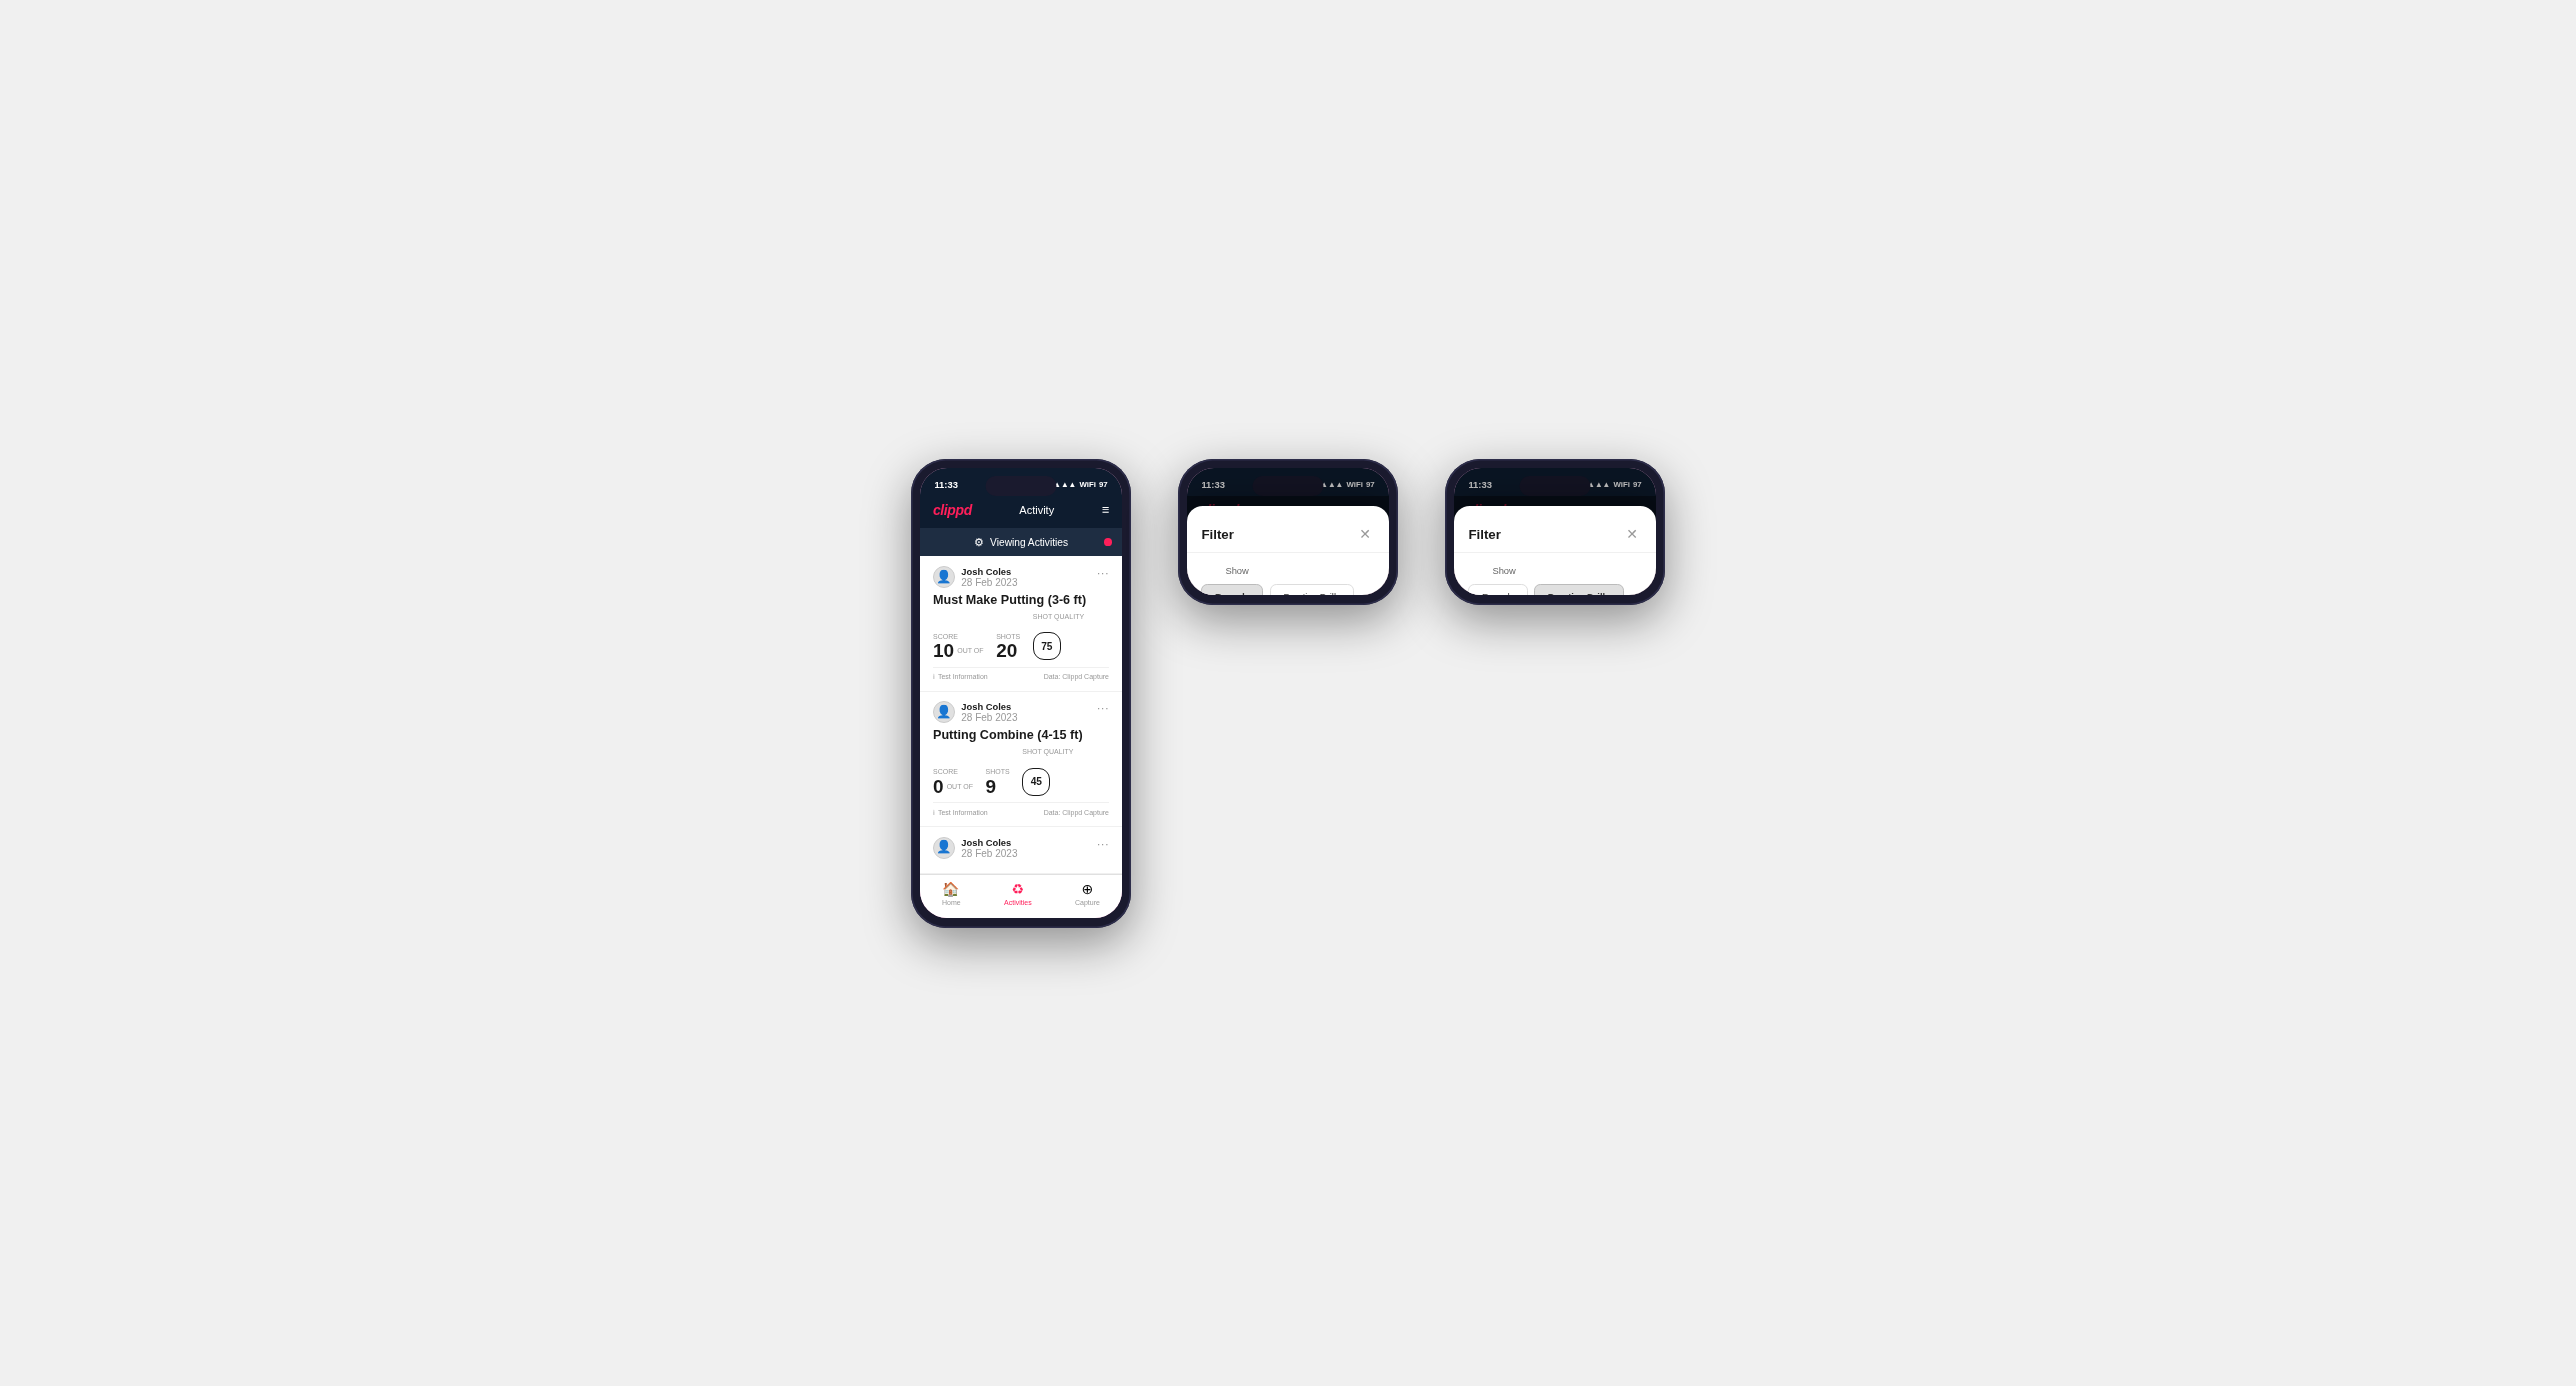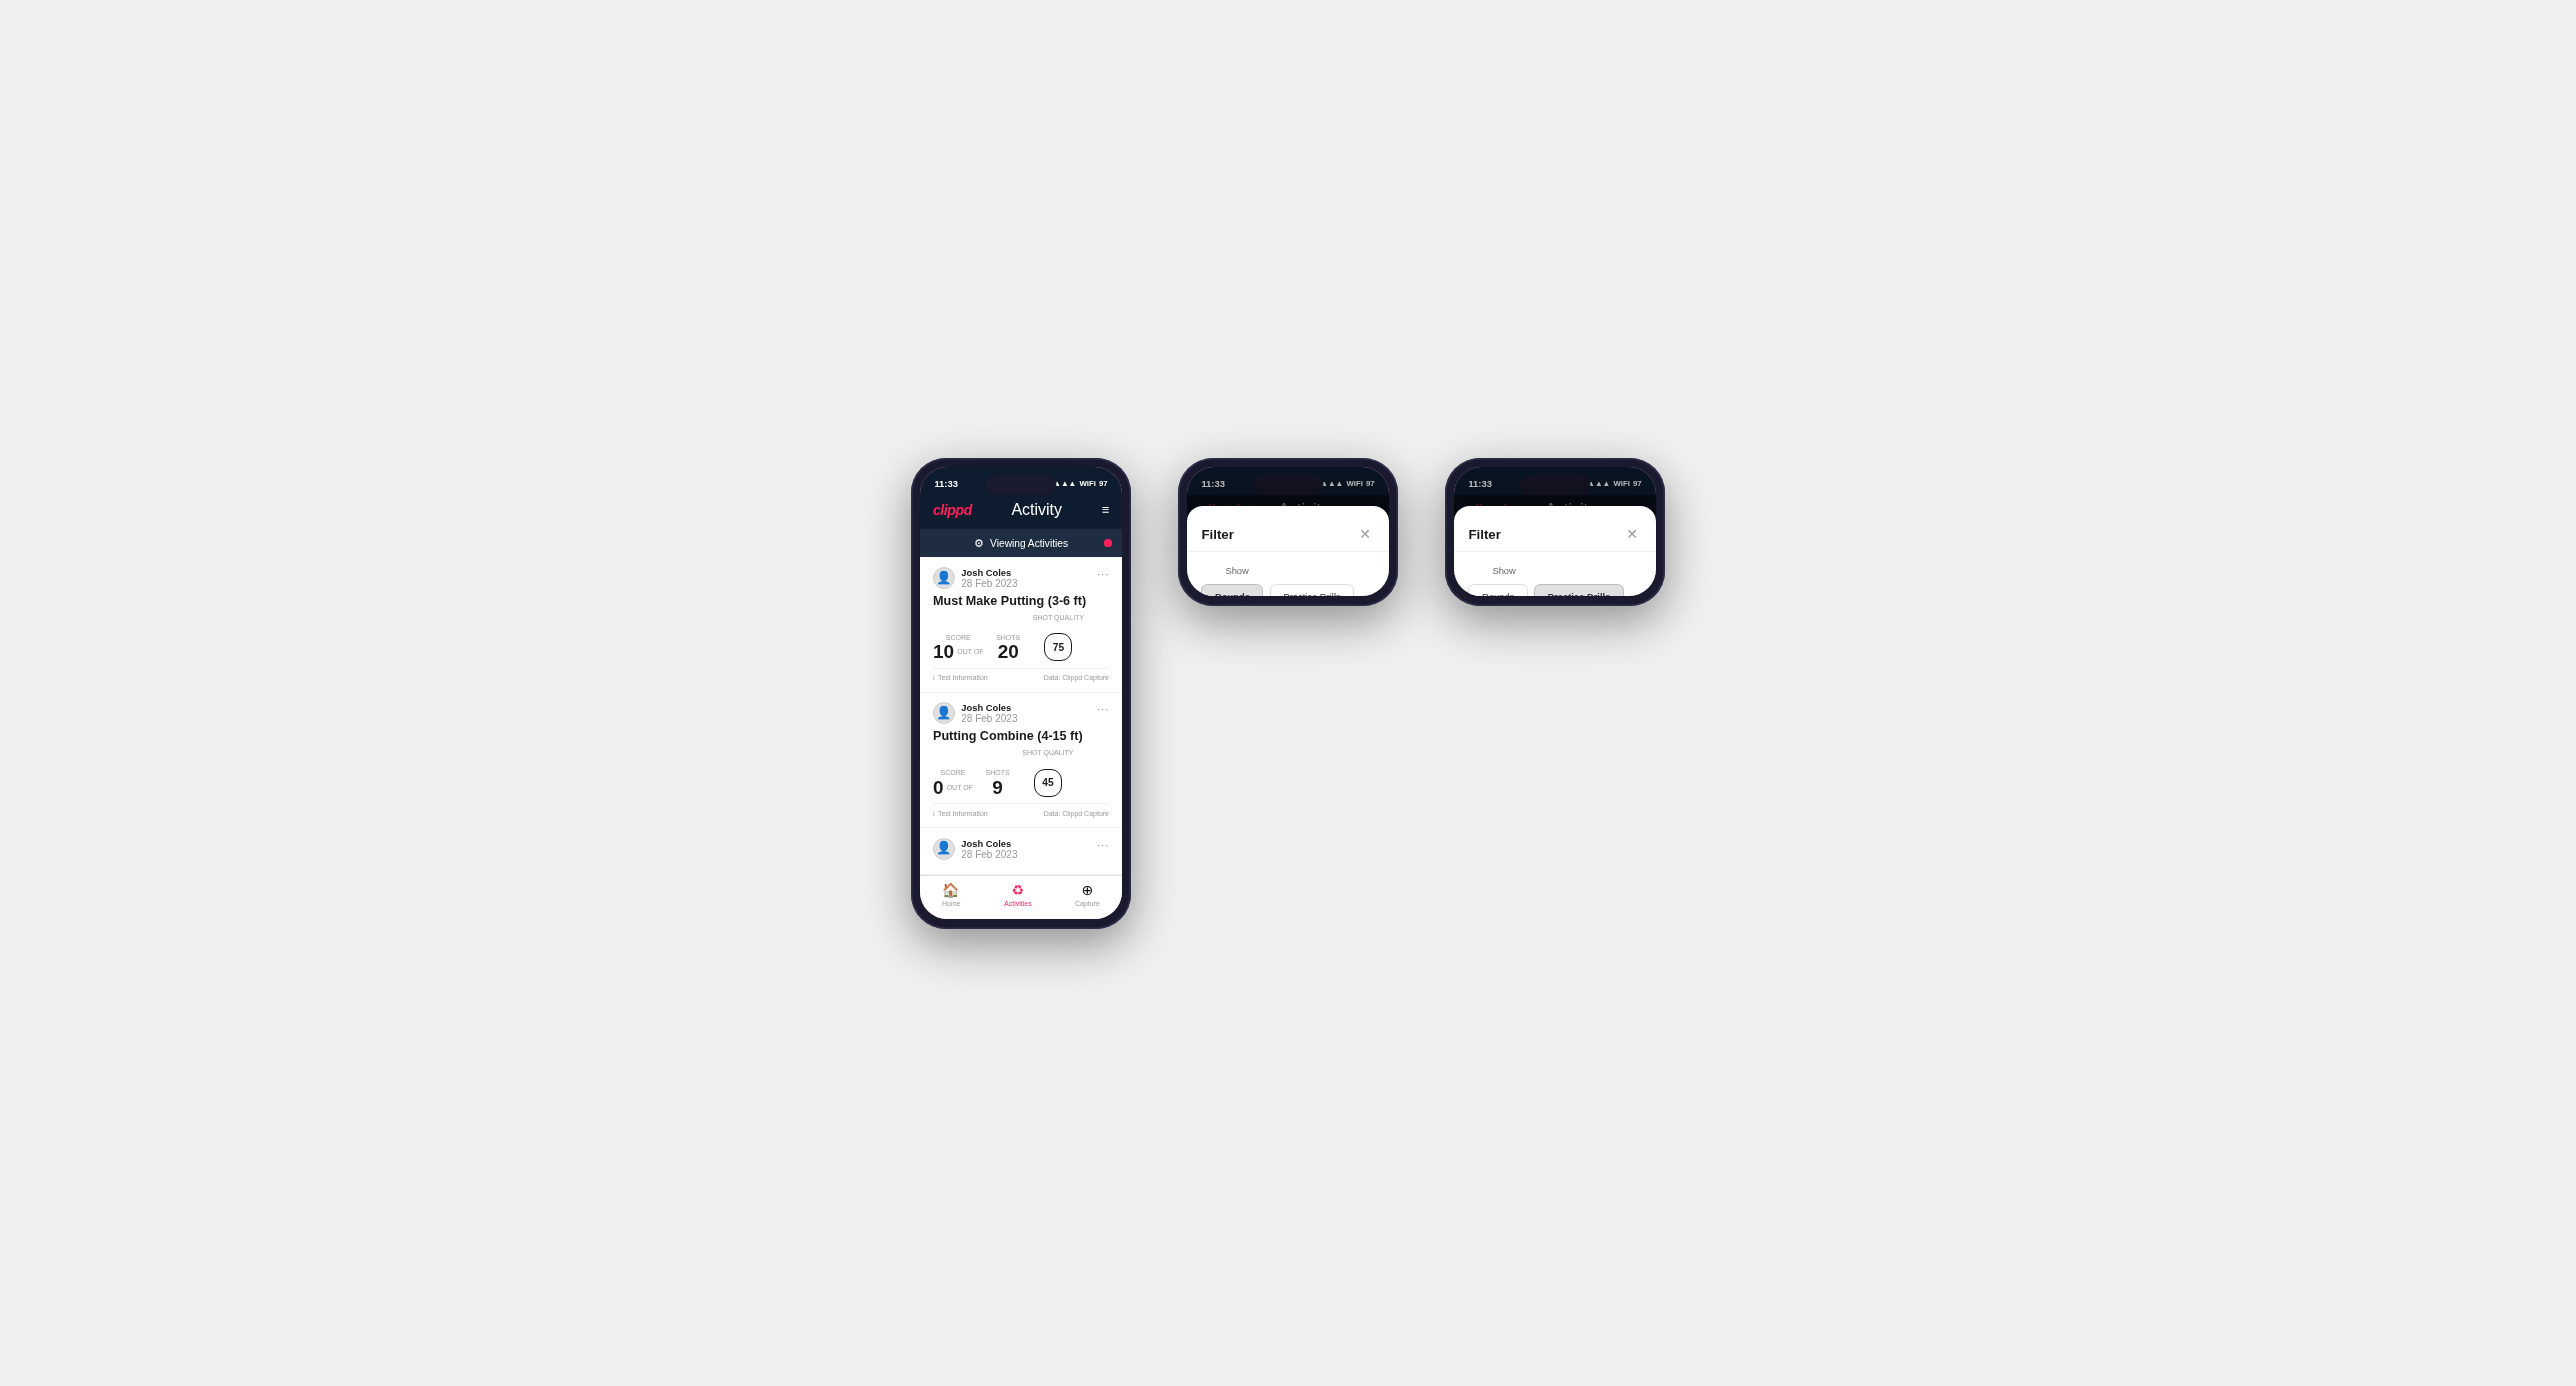--- a/index.html
+++ b/index.html
@@ -72,21 +72,21 @@
     }
     .logo-text {
       color: #ff1f5a;
       font-size: 14px;
       font-weight: 800;
       font-style: italic;
       letter-spacing: -0.4px;
     }
     .header-title {
       color: white;
-      font-size: 16px;
+      font-size: 11px;
       font-weight: 500;
     }
     .menu-icon {
       color: white;
       font-size: 12.6px;
     }
 
     
     .viewing-banner {
       background: #1e2d42;
@@ -174,21 +174,21 @@
       color: #1a1a1a;
       margin-bottom: 6.3px;
     }
 
     .stats-row {
       display: flex;
       gap: 12.6px;
       align-items: flex-end;
       margin-bottom: 6.3px;
     }
-    .stat-group { display: flex; flex-direction: column; align-items: center; }
+    .stat-group { display: flex; flex-direction: column; }
     .stat-label {
       font-size: 7px;
       color: #999;
       text-transform: uppercase;
       margin-bottom: 1.6px;
     }
     .stat-value {
       font-size: 19px;
       font-weight: 700;
       color: #1a1a1a;

